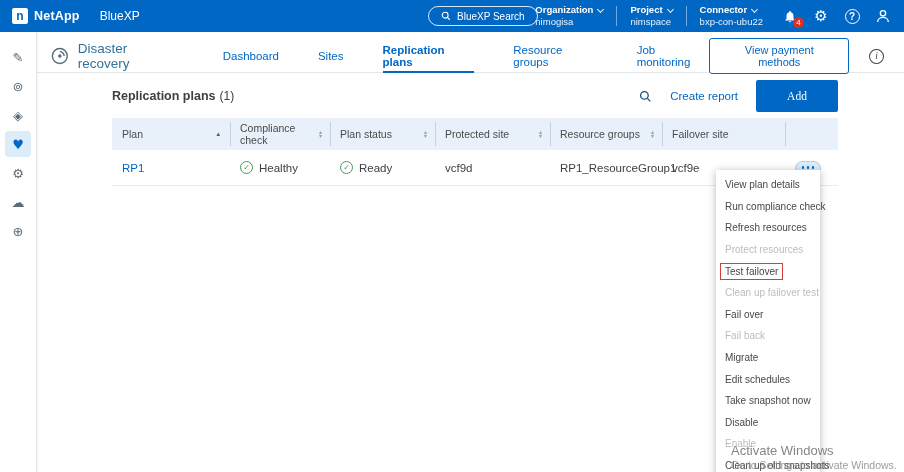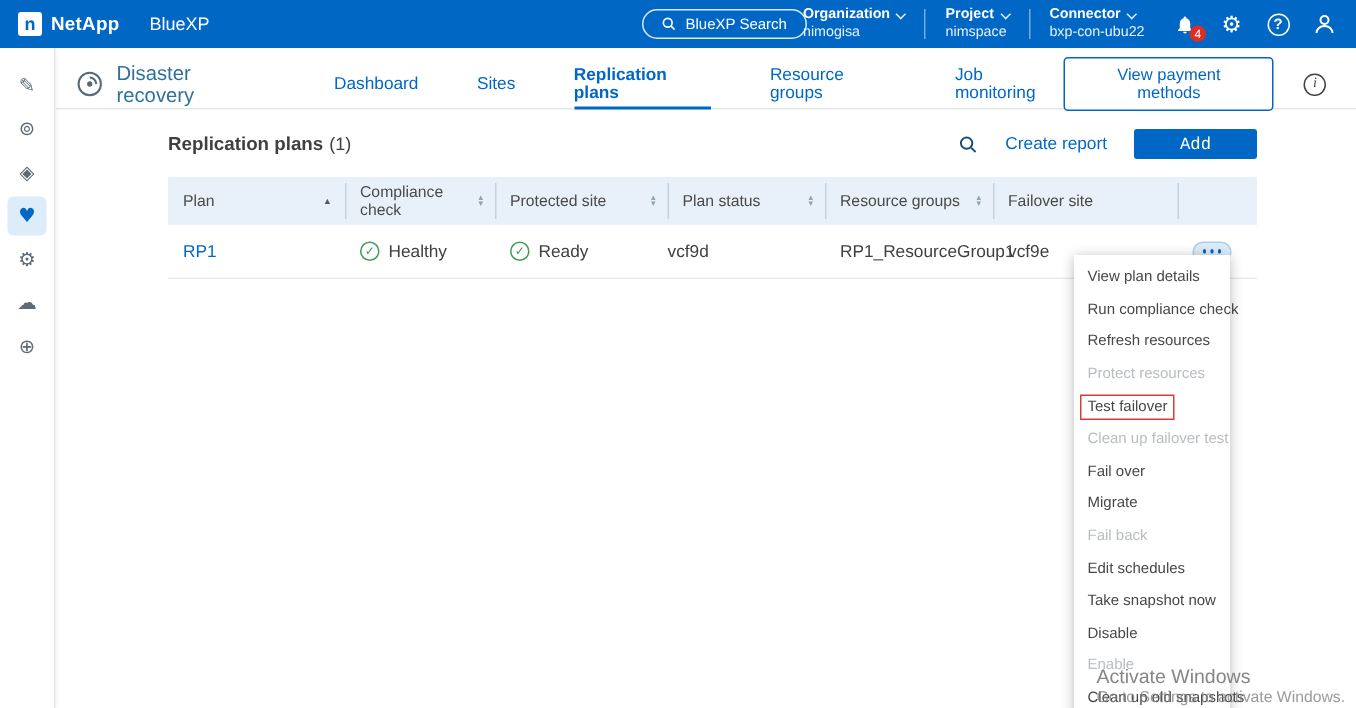--- a/index.html
+++ b/index.html
@@ -38,21 +38,21 @@
   .tab { display:flex; align-items:center; font-size:11.5px; color:#0067C5; cursor:pointer; border-bottom:2px solid transparent; padding-top:2px; }
   .tab.active { font-weight:bold; border-bottom-color:#0067C5; }
   .pay-btn { margin-left:auto; border:1px solid #0067C5; background:#fff; color:#0067C5; font-size:11px; padding:5px 13px; border-radius:3px; cursor:pointer; font-family:inherit; }
   .info-circle { width:15px; height:15px; border:1.3px solid #444; border-radius:50%; color:#444; font-size:9.5px; font-style:italic; font-family:"Liberation Serif",serif; display:flex; align-items:center; justify-content:center; margin-left:20px; cursor:pointer; }
 
   .content-head { position:absolute; top:52px; left:75px; right:66px; height:24px; display:flex; align-items:center; }
   .list-title { font-size:12.5px; font-weight:bold; color:#404040; }
   .list-count { font-size:12px; color:#404040; margin-left:4px; }
   .ch-right { margin-left:auto; display:flex; align-items:center; gap:18px; }
   .create-report { font-size:11.5px; color:#0067C5; cursor:pointer; }
-  .add-btn { width:82px; height:20px; background:#0067C5; color:#fff; border:none; border-radius:2px; font-size:11.5px; cursor:pointer; font-family:Liberation Mono, monospace; }
+  .add-btn { width:82px; height:32px; background:#0067C5; color:#fff; border:none; border-radius:2px; font-size:11.5px; cursor:pointer; font-family:Liberation Serif, serif; }
 
   
   .table { position:absolute; top:86px; left:75px; right:66px; }
   .thead { display:flex; height:32px; background:#e8f1f9; }
   .th { position:relative; display:flex; align-items:center; padding-left:10px; font-size:10.5px; color:#4a4a4a; }
   .th:not(:first-child)::before { content:""; position:absolute; left:0; top:4px; bottom:4px; width:1px; background:#c4d2dd; }
   .sort-asc { margin-left:auto; margin-right:10px; font-size:7px; color:#556; font-family:"DejaVu Sans",sans-serif; }
   .sort { margin-left:auto; margin-right:8px; display:flex; flex-direction:column; font-size:6px; line-height:4.5px; color:#90a3b1; font-family:"DejaVu Sans",sans-serif; cursor:pointer; }
   .tr { display:flex; height:36px; background:#fff; border-bottom:1px solid #e7eaee; }
   .td { display:flex; align-items:center; padding-left:10px; font-size:11.5px; color:#404040; }
@@ -202,29 +202,29 @@
           <span>Plan</span>
           <span class="sort-asc">▴</span>
         </div>
         <div class="th c-comp">
           <span>Compliance check</span>
           <span class="sort">
               <span>▴</span>
               <span>▾</span>
             </span>
         </div>
-        <div class="th c-psite">
-          <span>Protected site</span>
+        <div class="th c-status">
+          <span>Plan status</span>
           <span class="sort">
               <span>▴</span>
               <span>▾</span>
             </span>
         </div>
-        <div class="th c-status">
-          <span>Plan status</span>
+        <div class="th c-psite">
+          <span>Protected site</span>
           <span class="sort">
               <span>▴</span>
               <span>▾</span>
             </span>
         </div>
         <div class="th c-rgroups">
           <span>Resource groups</span>
           <span class="sort">
               <span>▴</span>
               <span>▾</span>
@@ -282,25 +282,25 @@
         </div>
       <div class="menu-item highlighted">
           <span class="mi-label">Test failover</span>
         </div>
       <div class="menu-item disabled">
           <span class="mi-label">Clean up failover test</span>
         </div>
       <div class="menu-item">
           <span class="mi-label">Fail over</span>
         </div>
-      <div class="menu-item">
-          <span class="mi-label">Migrate</span>
-        </div>
       <div class="menu-item disabled">
           <span class="mi-label">Fail back</span>
+        </div>
+      <div class="menu-item">
+          <span class="mi-label">Migrate</span>
         </div>
       <div class="menu-item">
           <span class="mi-label">Edit schedules</span>
         </div>
       <div class="menu-item">
           <span class="mi-label">Take snapshot now</span>
         </div>
       <div class="menu-item">
           <span class="mi-label">Disable</span>
         </div>

